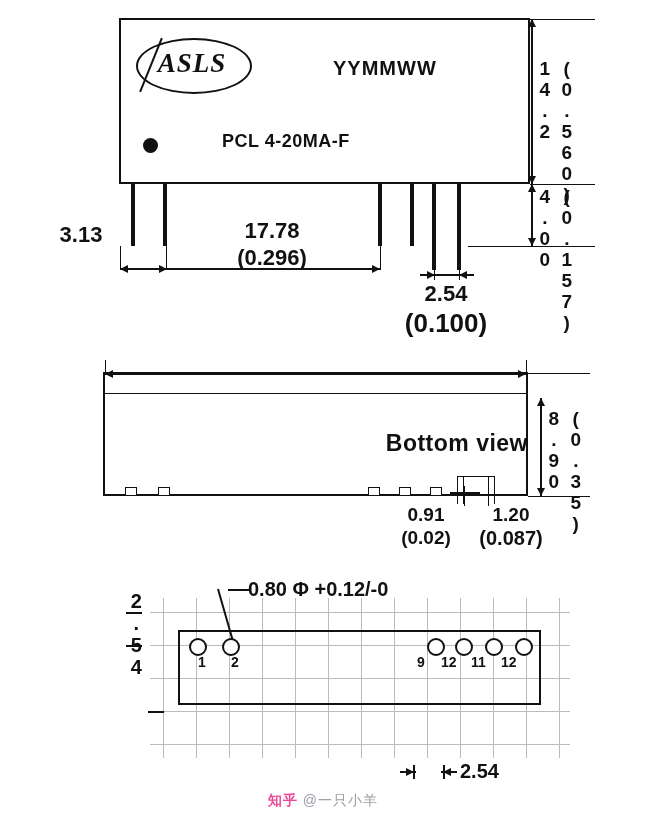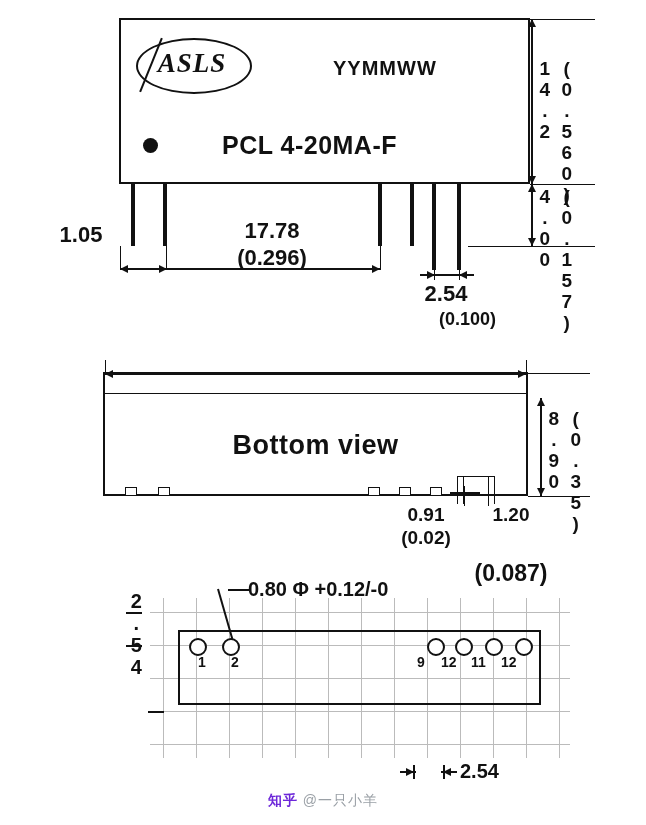--- a/index.html
+++ b/index.html
@@ -13,43 +13,43 @@
   .h2{height:2px;}
   .v2{width:2px;}
 
   
   #topBody{position:absolute;left:119px;top:18px;width:411px;height:166px;border:2px solid #111;box-sizing:border-box;background:#fff;}
   #logoEllipse{position:absolute;left:136px;top:38px;width:112px;height:52px;border:2px solid #111;border-radius:50%/50%;}
   #logoText{position:absolute;left:136px;top:48px;width:112px;text-align:center;font-family:"Liberation Serif",serif;font-style:italic;font-weight:bold;font-size:27px;letter-spacing:1px;}
   #logoSlash{position:absolute;left:150px;top:36px;width:2px;height:58px;background:#111;transform:rotate(22deg);transform-origin:center;}
   #dateCode{position:absolute;left:333px;top:57px;font-size:20px;font-weight:bold;letter-spacing:1px;}
   #pin1dot{position:absolute;left:143px;top:138px;width:15px;height:15px;border-radius:50%;background:#111;}
-  #partNo{position:absolute;left:222px;top:131px;font-size:25px;font-weight:bold;letter-spacing:0.5px;}
+  #partNo{position:absolute;left:222px;top:131px;font-size:18px;font-weight:bold;letter-spacing:0.5px;}
 
   .pin{position:absolute;width:4px;background:#111;}
 
   
   #botBody{position:absolute;left:103px;top:372px;width:425px;height:124px;border:2px solid #111;box-sizing:border-box;background:#fff;}
-  #botLabel{position:absolute;left:103px;top:430px;width:425px;text-align:center;font-size:27px;font-weight:bold;letter-spacing:0.5px;}
+  #botLabel{position:absolute;left:103px;top:430px;width:425px;text-align:right;font-size:23px;font-weight:bold;letter-spacing:0.5px;}
   .pad{position:absolute;width:10px;height:7px;border:1px solid #111;background:#fff;}
 
   
   #fpBox{position:absolute;left:178px;top:630px;width:363px;height:75px;border:2px solid #111;box-sizing:border-box;background:transparent;}
   .grid{position:absolute;background:#bbb;}
   .hole{position:absolute;width:14px;height:14px;border:2px solid #111;border-radius:50%;background:#fff;}
   .holeNum{position:absolute;font-size:14px;font-weight:bold;}
 
   .arrowL,.arrowR,.arrowU,.arrowD{position:absolute;width:0;height:0;}
   .arrowL{border-top:4px solid transparent;border-bottom:4px solid transparent;border-right:8px solid #111;}
   .arrowR{border-top:4px solid transparent;border-bottom:4px solid transparent;border-left:8px solid #111;}
   .arrowU{border-left:4px solid transparent;border-right:4px solid transparent;border-bottom:8px solid #111;}
   .arrowD{border-left:4px solid transparent;border-right:4px solid transparent;border-top:8px solid #111;}
 
   #watermark{position:absolute;left:0;top:792px;width:646px;text-align:center;font-size:14px;color:#9aa0a6;letter-spacing:1px;}
-  #wmLogo{color:#6d28d9;font-weight:bold;text-align:right;}
+  #wmLogo{color:#ec4899;font-weight:bold;text-align:right;}
 </style>
 </head>
 <body>
 
 <div class="stage">
 
   <div id="topBody"></div>
 
   <div id="logoEllipse"></div>
   <div id="logoSlash"></div>
@@ -82,35 +82,35 @@
   <div class="lbl v" style="left:556px;top:58px;font-size:19px;">(0.560)</div>
 
   <div class="lbl v" style="left:534px;top:186px;font-size:19px;">4.00</div>
   <div class="lbl v" style="left:556px;top:186px;font-size:19px;">(0.157)</div>
 
   <div class="ln h2" style="left:120px;top:268px;width:48px;"></div>
   <div class="ln v1" style="left:120px;top:246px;height:24px;"></div>
   <div class="ln v1" style="left:166px;top:246px;height:24px;"></div>
   <div class="arrowL" style="left:120px;top:265px;"></div>
   <div class="arrowR" style="left:159px;top:265px;"></div>
-  <div class="lbl" style="left:42px;top:223px;width:78px;font-size:22px;">1.05</div>
+  <div class="lbl" style="left:42px;top:223px;width:78px;font-size:22px;">3.13</div>
 
   <div class="ln h2" style="left:165px;top:268px;width:215px;"></div>
   <div class="ln v1" style="left:380px;top:246px;height:24px;"></div>
   <div class="arrowR" style="left:372px;top:265px;"></div>
   <div class="lbl" style="left:212px;top:219px;width:120px;font-size:22px;">17.78</div>
   <div class="lbl" style="left:212px;top:246px;width:120px;font-size:22px;">(0.296)</div>
 
   <div class="ln v1" style="left:434px;top:260px;height:20px;"></div>
   <div class="ln v1" style="left:459px;top:260px;height:20px;"></div>
   <div class="ln h2" style="left:420px;top:274px;width:54px;"></div>
   <div class="arrowR" style="left:427px;top:271px;"></div>
   <div class="arrowL" style="left:459px;top:271px;"></div>
   <div class="lbl" style="left:396px;top:282px;width:100px;font-size:22px;">2.54</div>
-  <div class="lbl" style="left:396px;top:309px;width:100px;font-size:18px;text-align:right;">(0.100)</div>
+  <div class="lbl" style="left:396px;top:309px;width:100px;font-size:26px;">(0.100)</div>
 
   <div id="botBody"></div>
   <div class="ln h1" style="left:105px;top:393px;width:421px;"></div>
   <div id="botLabel">Bottom view</div>
 
   <div class="ln v1" style="left:105px;top:360px;height:14px;"></div>
   <div class="ln v1" style="left:526px;top:360px;height:14px;"></div>
   <div class="ln h2" style="left:105px;top:373px;width:421px;"></div>
   <div class="arrowL" style="left:105px;top:370px;"></div>
   <div class="arrowR" style="left:518px;top:370px;"></div>
@@ -135,21 +135,21 @@
   <div class="lbl v" style="left:543px;top:408px;font-size:19px;">8.90</div>
   <div class="lbl v" style="left:565px;top:408px;font-size:19px;">(0.35)</div>
 
   <div class="ln h2" style="left:450px;top:492px;width:30px;"></div>
   <div class="lbl" style="left:385px;top:504px;width:82px;font-size:19px;">0.91</div>
   <div class="lbl" style="left:385px;top:527px;width:82px;font-size:19px;">(0.02)</div>
 
   <div class="ln v1" style="left:464px;top:486px;height:20px;"></div>
   <div class="ln v1" style="left:488px;top:486px;height:20px;"></div>
   <div class="lbl" style="left:470px;top:504px;width:82px;font-size:19px;">1.20</div>
-  <div class="lbl" style="left:470px;top:527px;width:82px;font-size:23px;margin-top:34px;">(0.087)</div>
+  <div class="lbl" style="left:470px;top:527px;width:82px;font-size:20px;">(0.087)</div>
 
   <div class="grid v1" style="left:163px;top:598px;width:1px;height:160px;"></div>
   <div class="grid v1" style="left:196px;top:598px;width:1px;height:160px;"></div>
   <div class="grid v1" style="left:229px;top:598px;width:1px;height:160px;"></div>
   <div class="grid v1" style="left:262px;top:598px;width:1px;height:160px;"></div>
   <div class="grid v1" style="left:295px;top:598px;width:1px;height:160px;"></div>
   <div class="grid v1" style="left:328px;top:598px;width:1px;height:160px;"></div>
   <div class="grid v1" style="left:361px;top:598px;width:1px;height:160px;"></div>
   <div class="grid v1" style="left:394px;top:598px;width:1px;height:160px;"></div>
   <div class="grid v1" style="left:427px;top:598px;width:1px;height:160px;"></div>

